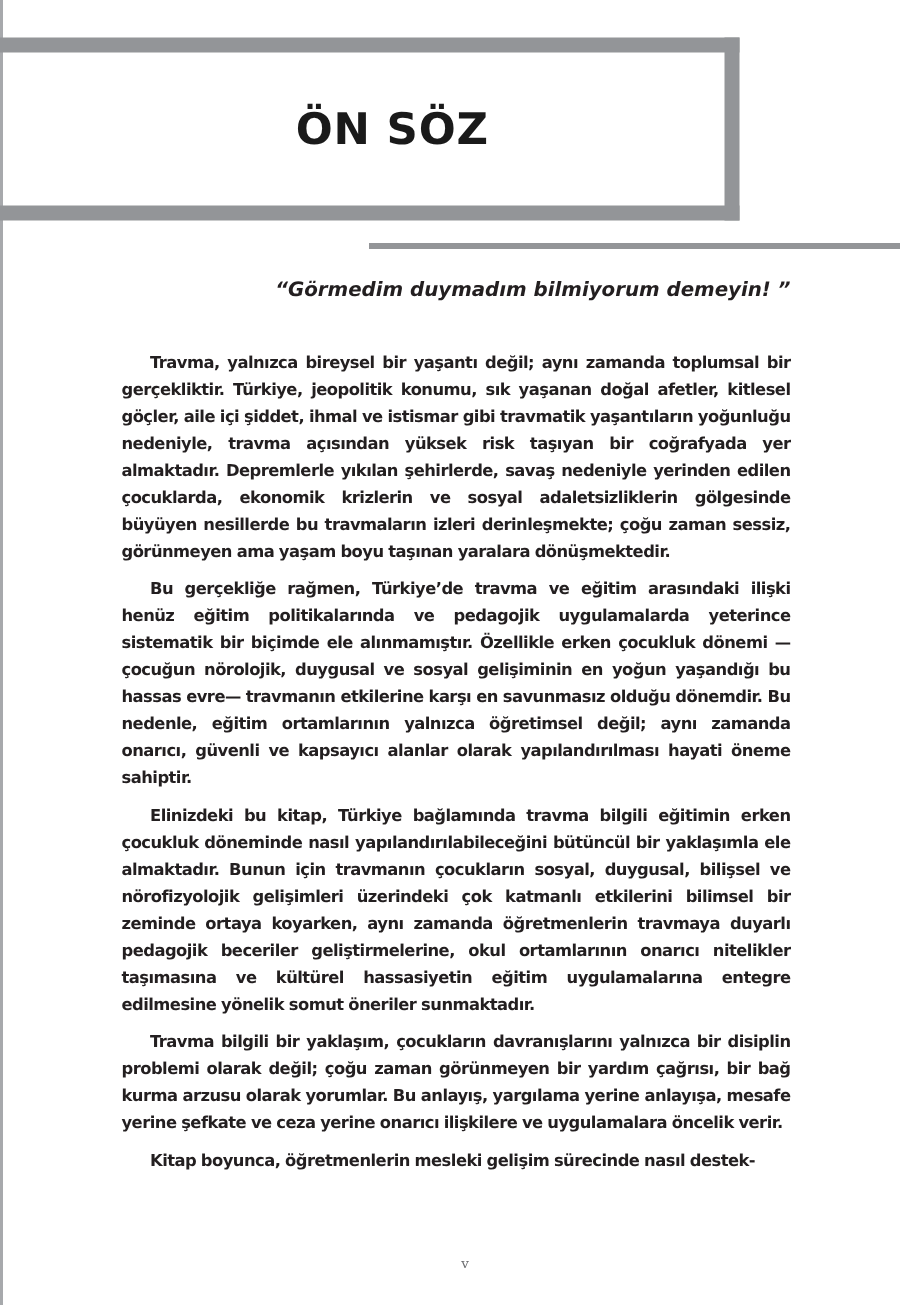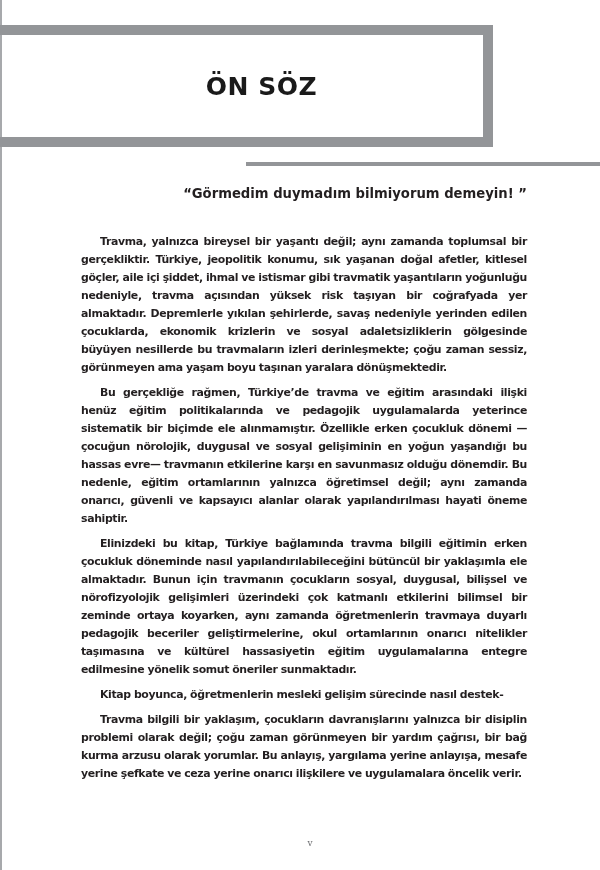--- a/index.html
+++ b/index.html
@@ -17,31 +17,31 @@
     position: absolute; left: 0; top: 25px; width: 483px; height: 102px;
     border-top: 10px solid #939598;
     border-right: 10px solid #939598;
     border-bottom: 10px solid #939598;
     box-sizing: content-box;
   }
   .title {
     position: absolute; left: 0; right: 0; top: 0; bottom: 0;
     display: flex; align-items: center; justify-content: center;
     font-family: "DejaVu Sans", sans-serif; font-weight: bold;
-    font-size: 25px; color: #1a1a1a; letter-spacing: 0.5px;
+    font-size: 29px; color: #1a1a1a; letter-spacing: 0.5px;
     padding-left: 20px;
     margin-left: 20px;
   }
   .accent-rule {
     position: absolute; left: 246px; top: 162px; width: 354px; height: 4px;
     background: #939598;
   }
   .epigraph {
     position: absolute; right: 73px; top: 186px;
-    font-family: "DejaVu Sans", sans-serif; font-weight: bold; 
+    font-family: "DejaVu Sans", sans-serif; font-weight: bold; font-style: italic;
     font-size: 13.2px; color: #231f20; white-space: nowrap;
   }
   .body {
     position: absolute; left: 81px; top: 233px; width: 446px;
   }
   .body p {
     margin: 0 0 7px 0;
     text-indent: 19px;
     font-family: "DejaVu Sans", sans-serif;
     font-size: 10.9px; line-height: 18px;
@@ -66,17 +66,17 @@
 </div>
 
 <div class="accent-rule"></div>
 
 <div class="epigraph">“Görmedim duymadım bilmiyorum demeyin! ”</div>
 
 <div class="body">
   <p>Travma, yalnızca bireysel bir yaşantı değil; aynı zamanda toplumsal bir gerçekliktir. Türkiye, jeopolitik konumu, sık yaşanan doğal afetler, kitlesel göçler, aile içi şiddet, ihmal ve istismar gibi travmatik yaşantıların yoğunluğu nedeniyle, travma açısından yüksek risk taşıyan bir coğrafyada yer almaktadır. Depremlerle yıkılan şehirlerde, savaş nedeniyle yerinden edilen çocuklarda, ekonomik krizlerin ve sosyal adaletsizliklerin gölgesinde büyüyen nesillerde bu travmaların izleri derinleşmekte; çoğu zaman sessiz, görünmeyen ama yaşam boyu taşınan yaralara dönüşmektedir.</p>
   <p>Bu gerçekliğe rağmen, Türkiye’de travma ve eğitim arasındaki ilişki henüz eğitim politikalarında ve pedagojik uygulamalarda yeterince sistematik bir biçimde ele alınmamıştır. Özellikle erken çocukluk dönemi —çocuğun nörolojik, duygusal ve sosyal gelişiminin en yoğun yaşandığı bu hassas evre— travmanın etkilerine karşı en savunmasız olduğu dönemdir. Bu nedenle, eğitim ortamlarının yalnızca öğretimsel değil; aynı zamanda onarıcı, güvenli ve kapsayıcı alanlar olarak yapılandırılması hayati öneme sahiptir.</p>
   <p>Elinizdeki bu kitap, Türkiye bağlamında travma bilgili eğitimin erken çocukluk döneminde nasıl yapılandırılabileceğini bütüncül bir yaklaşımla ele almaktadır. Bunun için travmanın çocukların sosyal, duygusal, bilişsel ve nörofizyolojik gelişimleri üzerindeki çok katmanlı etkilerini bilimsel bir zeminde ortaya koyarken, aynı zamanda öğretmenlerin travmaya duyarlı pedagojik beceriler geliştirmelerine, okul ortamlarının onarıcı nitelikler taşımasına ve kültürel hassasiyetin eğitim uygulamalarına entegre edilmesine yönelik somut öneriler sunmaktadır.</p>
+  <p>Travma bilgili bir yaklaşım, çocukların davranışlarını yalnızca bir disiplin problemi olarak değil; çoğu zaman görünmeyen bir yardım çağrısı, bir bağ kurma arzusu olarak yorumlar. Bu anlayış, yargılama yerine anlayışa, mesafe yerine şefkate ve ceza yerine onarıcı ilişkilere ve uygulamalara öncelik verir.</p>
   <p>Kitap boyunca, öğretmenlerin mesleki gelişim sürecinde nasıl destek-</p>
-  <p>Travma bilgili bir yaklaşım, çocukların davranışlarını yalnızca bir disiplin problemi olarak değil; çoğu zaman görünmeyen bir yardım çağrısı, bir bağ kurma arzusu olarak yorumlar. Bu anlayış, yargılama yerine anlayışa, mesafe yerine şefkate ve ceza yerine onarıcı ilişkilere ve uygulamalara öncelik verir.</p>
 </div>
 
 <div class="page-number">v</div>
 
 </body></html>

